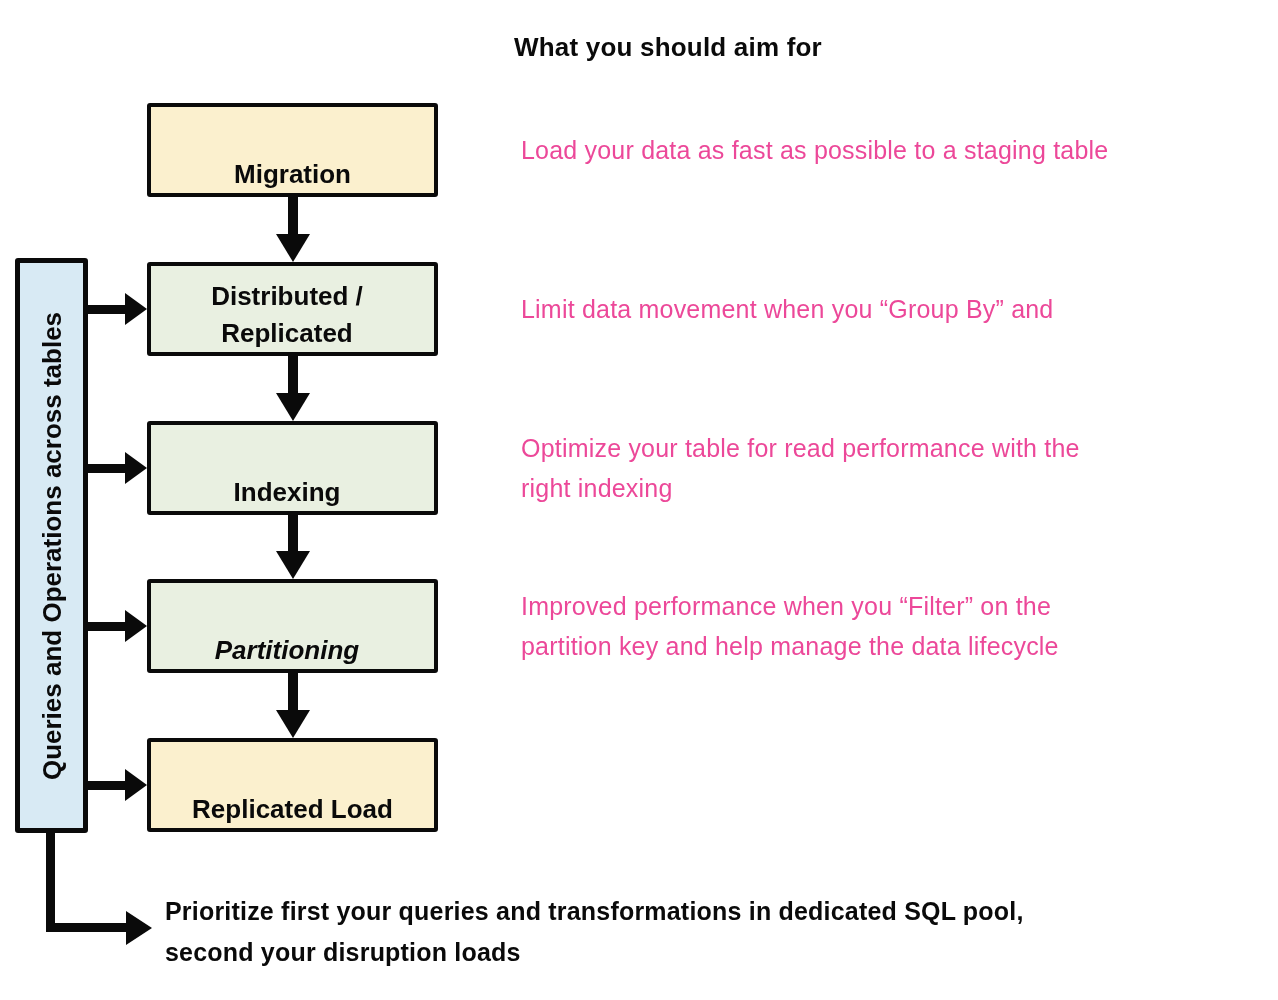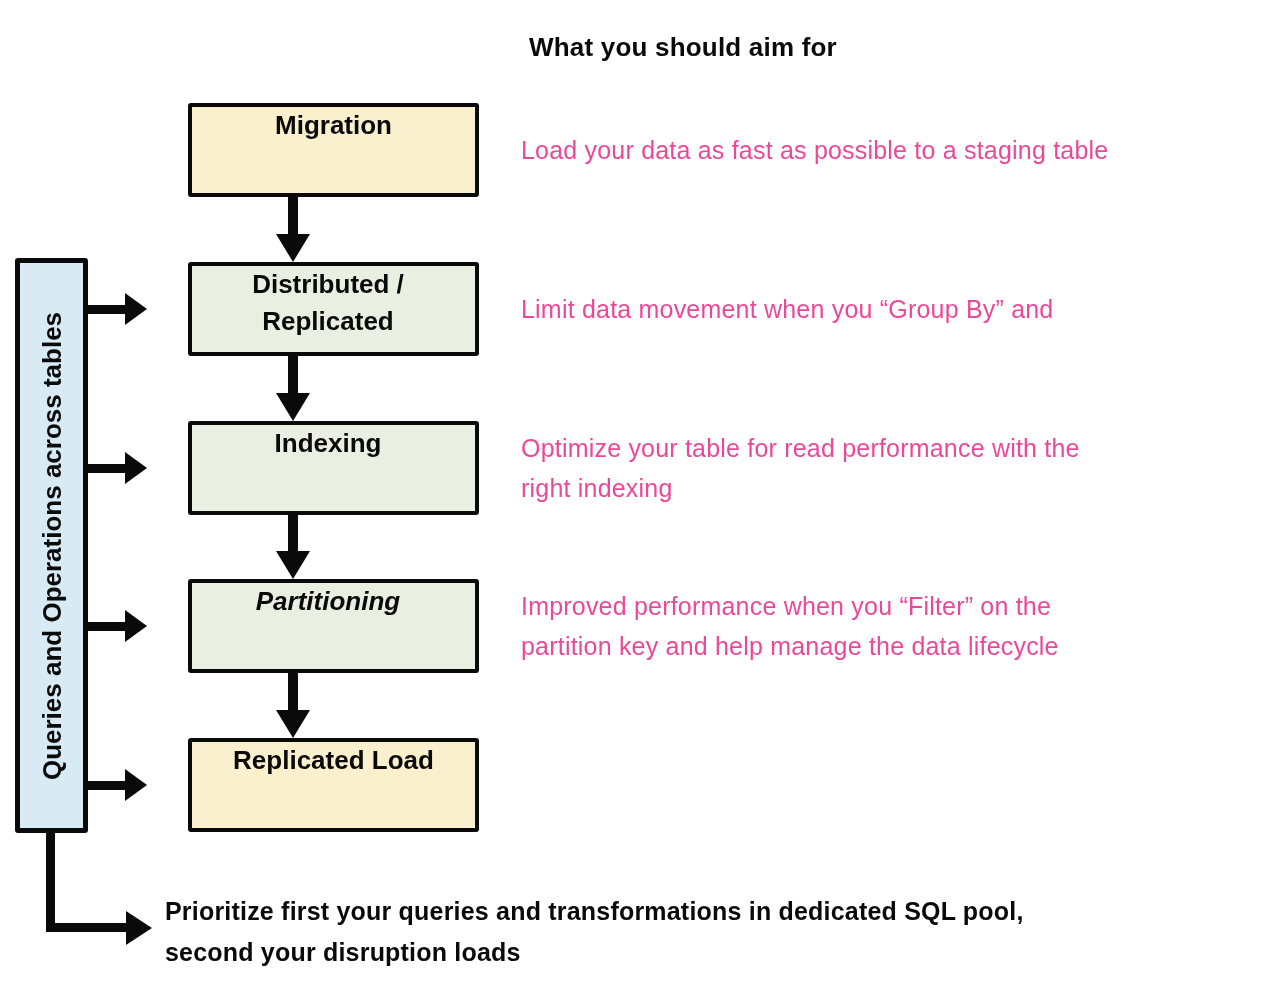--- a/index.html
+++ b/index.html
@@ -15,45 +15,44 @@
   .canvas {
     position: relative;
     width: 1278px;
     height: 1000px;
     background: #ffffff;
     overflow: hidden;
   }
 
   .title {
     position: absolute;
-    left: 529px;
+    left: 514px;
     top: 32px;
     font-size: 26px;
     font-weight: bold;
     letter-spacing: 0.2px;
     white-space: nowrap;
   }
 
   
   .box {
     position: absolute;
     left: 147px;
     width: 291px;
     height: 94px;
     border: 4px solid var(--line-black);
     border-radius: 3px;
     display: flex;
-    align-items: flex-start;
+    align-items: flex-end;
     justify-content: center;
     text-align: center;
     font-size: 26px;
     font-weight: bold;
     line-height: 37px;
     padding: 0 26px;
-    margin-left: 41px;
   }
   .box.cream { background: var(--box-cream); }
   .box.green { background: var(--box-green); padding-left: 15px; }
   .box-migration   { top: 103px; }
   .box-distributed { top: 262px; }
   .box-indexing    { top: 421px; }
   .box-partitioning{ top: 579px; font-style: italic; }
   .box-incremental { top: 738px; }
 
   

